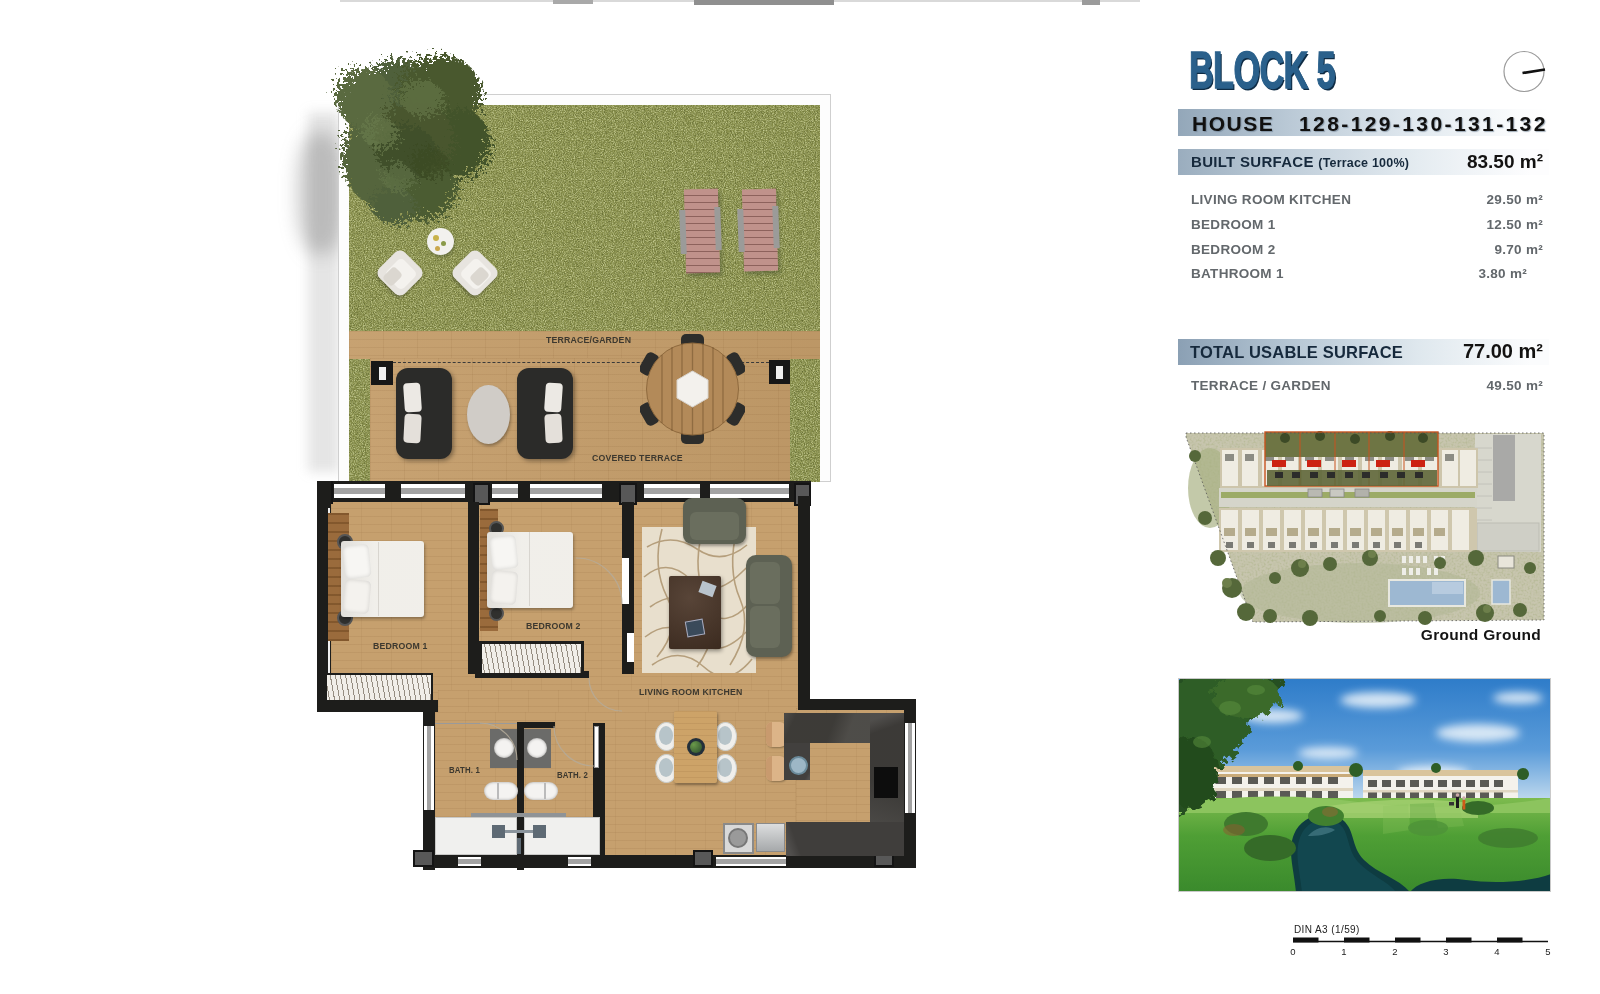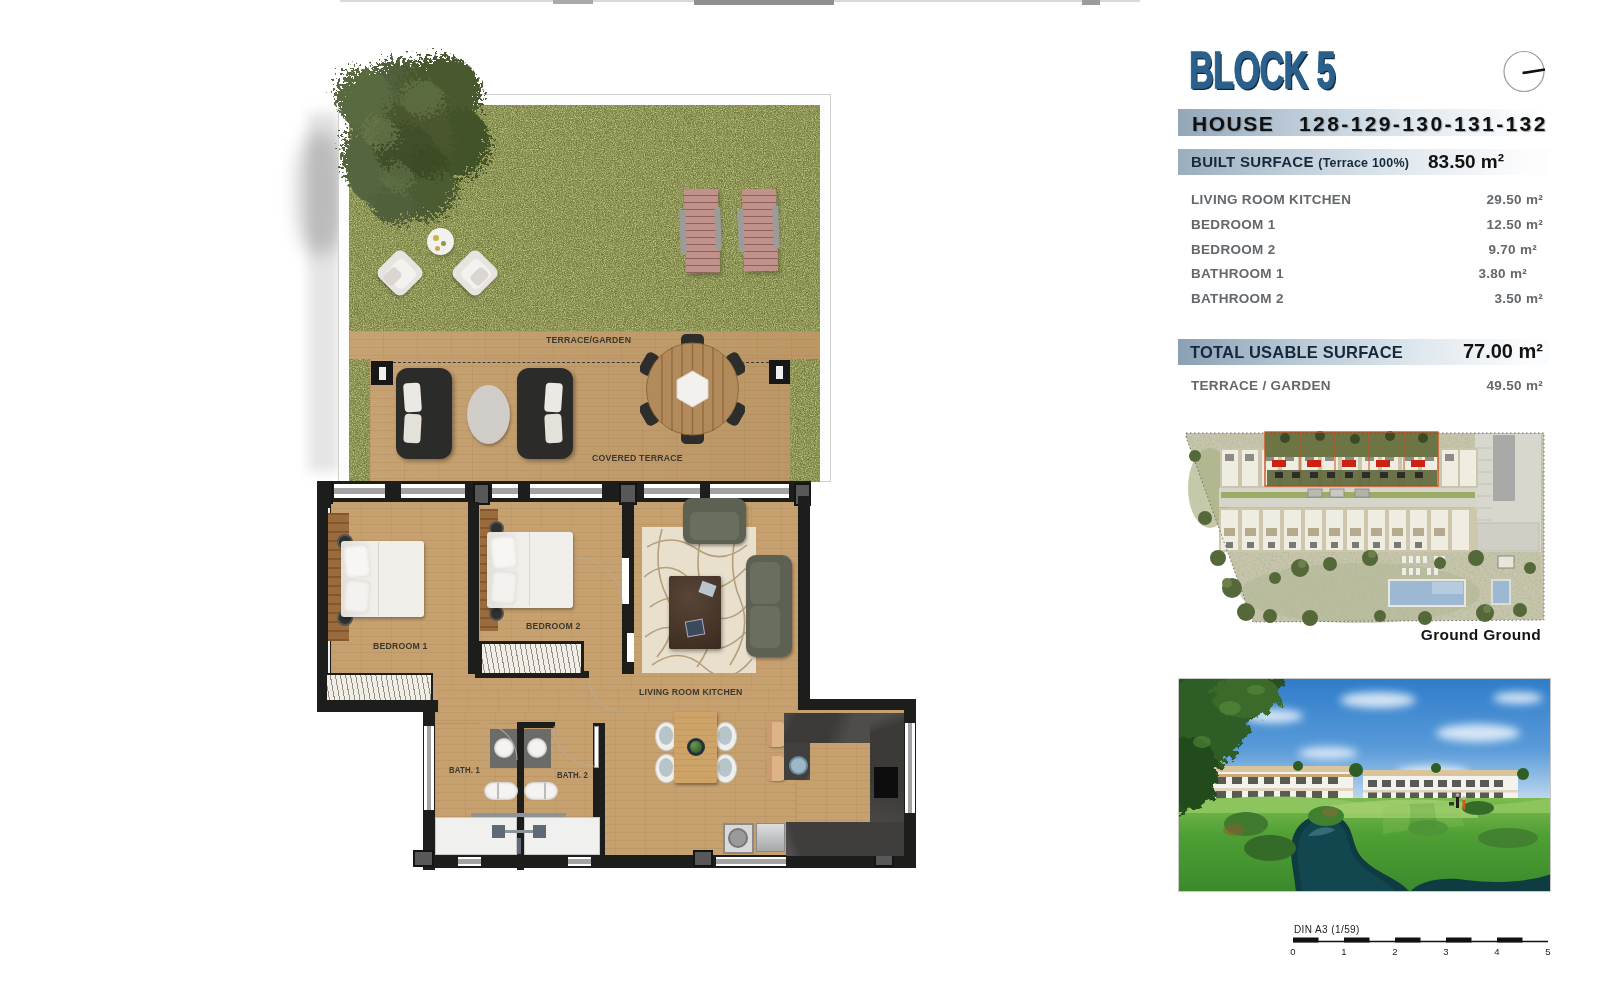--- a/index.html
+++ b/index.html
@@ -398,28 +398,27 @@
  <circle cx="24" cy="23.5" r="20" fill="#fff" stroke="#9a9a9a" stroke-width="1.2"></circle>
  <line x1="22.5" y1="25" x2="45" y2="21.5" stroke="#111" stroke-width="2.7"></line>
 </svg>
 
 <div class="abs" style="left:1178px;top:109px;width:371px;height:27px;background:linear-gradient(90deg,#93a7b9 0%,#bac9d6 30%,#e2eaf0 65%,#fbfcfd 92%,#fff 100%);"></div>
 <div class="abs" style="left:1192px;top:112px;font-size:21px;font-weight:700;color:#11100f;letter-spacing:1.5px;text-shadow:1px 1px 1px rgba(90,110,130,0.55);">HOUSE</div>
 <div class="abs" style="left:1299px;top:112px;font-size:21px;font-weight:700;color:#11100f;letter-spacing:2.4px;text-shadow:1px 1px 1px rgba(90,110,130,0.55);">128-129-130-131-132</div>
 
 <div class="abs" style="left:1178px;top:149px;width:371px;height:26px;background:linear-gradient(90deg,#9aadbe 0%,#c0ceda 30%,#e5ecf1 65%,#fdfdfe 95%);"></div>
 <div class="abs" style="left:1191px;top:153px;font-size:15px;font-weight:700;color:#16293c;letter-spacing:0.3px;">BUILT SURFACE <span style="font-size:12.5px;letter-spacing:0.2px;">(Terrace 100%)</span></div>
-<div class="abs" style="left:1428px;top:151px;width:115px;font-size:19px;font-weight:700;color:#131211;">83.50 m²</div>
+<div class="abs" style="left:1428px;top:151px;width:115px;text-align:right;font-size:19px;font-weight:700;color:#131211;">83.50 m²</div>
 
 <div class="abs" style="left:1191px;top:188px;width:352px;font-size:13.5px;font-weight:700;color:#63686c;line-height:24.8px;letter-spacing:0.3px;">
  <div style="position:relative;">LIVING ROOM KITCHEN<span style="position:absolute;right:0;">29.50 m²</span></div>
  <div style="position:relative;">BEDROOM 1<span style="position:absolute;right:0;">12.50 m²</span></div>
- <div style="position:relative;">BEDROOM 2<span style="position:absolute;right:6px;margin-left:31px;">9.70 m²</span></div>
+ <div style="position:relative;">BEDROOM 2<span style="position:absolute;right:0;margin-left:31px;">9.70 m²</span></div>
  <div style="position:relative;">BATHROOM 1<span style="position:absolute;right:16px;">3.80 m²</span></div>
- <div style="position:relative;">BATHROOM 2<span style="position:absolute;right:0;">3.50 m²</span></div>
 </div>
 
 <div class="abs" style="left:1178px;top:339px;width:371px;height:26px;background:linear-gradient(90deg,#8ba0b4 0%,#b5c6d4 30%,#dfe8ee 65%,#fbfcfd 95%);"></div>
 <div class="abs" style="left:1190px;top:343px;font-size:16.5px;font-weight:700;color:#16293c;letter-spacing:0.2px;">TOTAL USABLE SURFACE</div>
 <div class="abs" style="left:1428px;top:340px;width:115px;text-align:right;font-size:20px;font-weight:700;color:#131211;">77.00 m²</div>
 
 <div class="abs" style="left:1191px;top:378px;width:352px;font-size:13.5px;font-weight:700;color:#63686c;letter-spacing:0.3px;position:absolute;">TERRACE / GARDEN<span style="position:absolute;right:0;">49.50 m²</span></div>
 
 <svg class="abs" style="left:1180px;top:428px;" width="368" height="216" viewBox="0 0 368 216">
  <defs>

